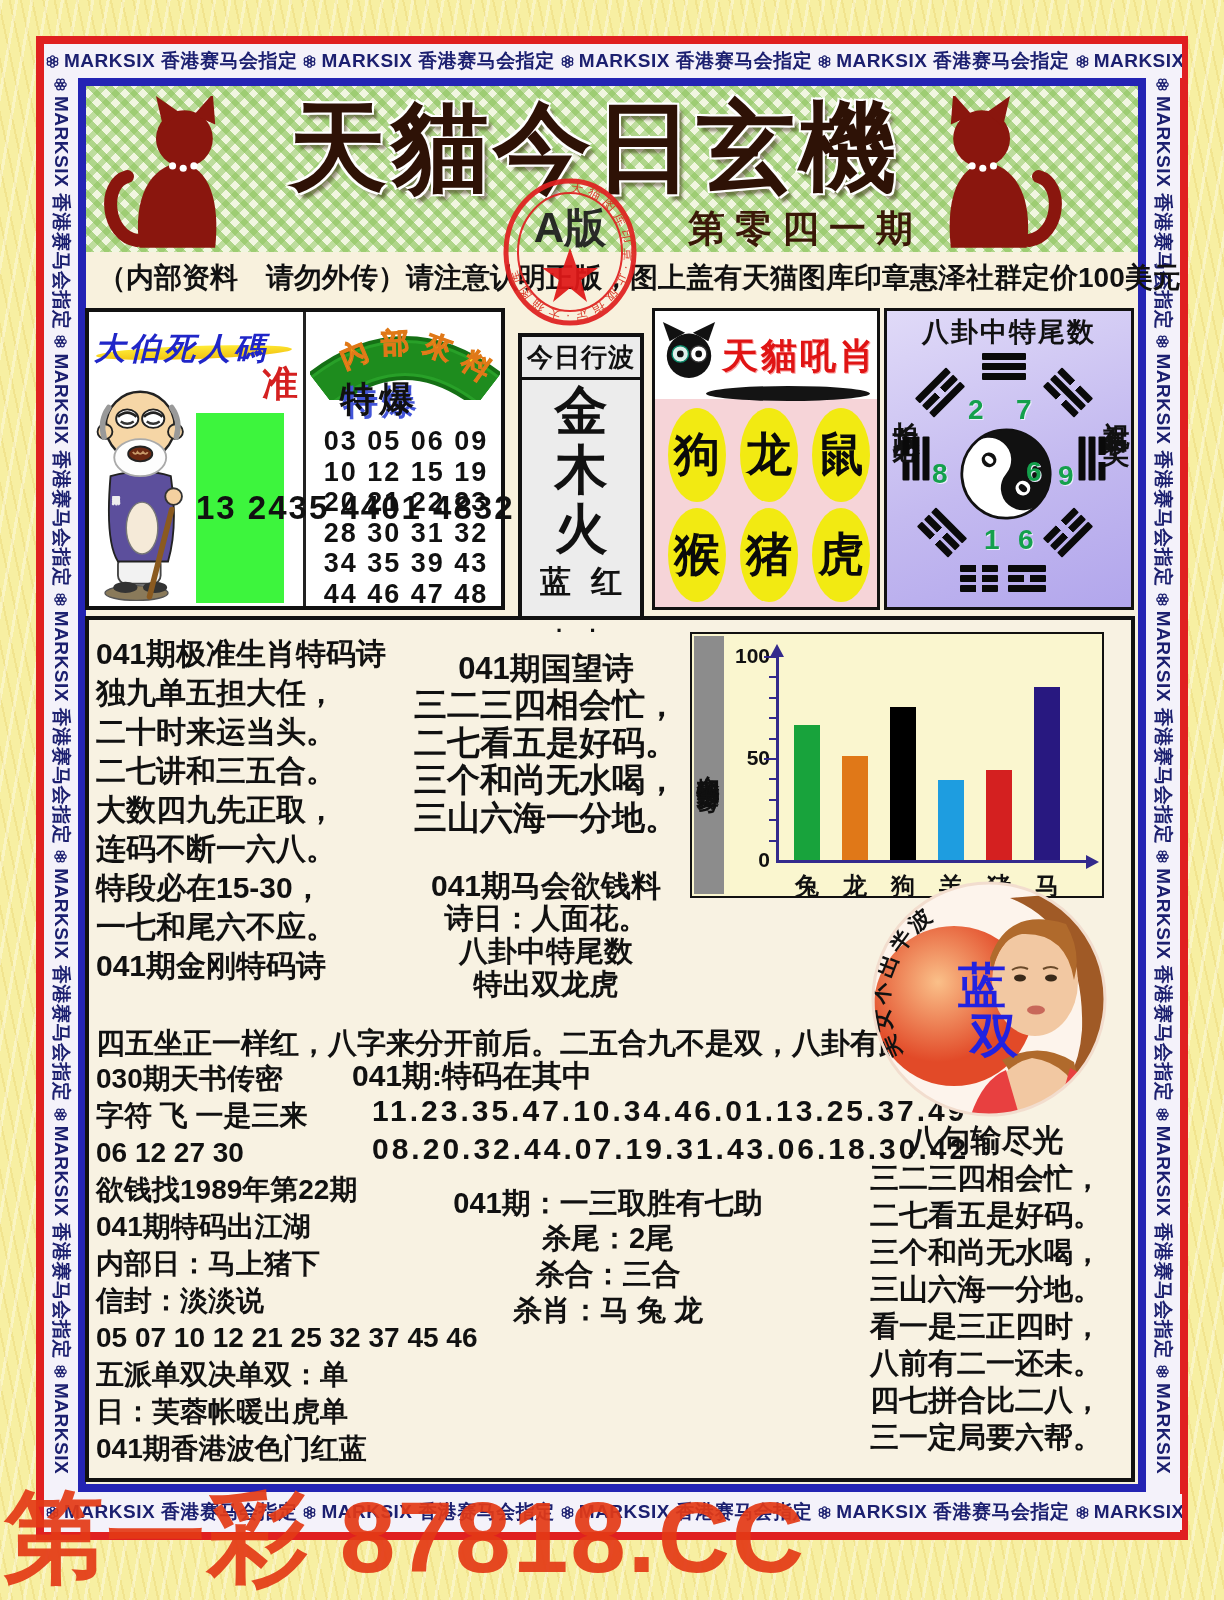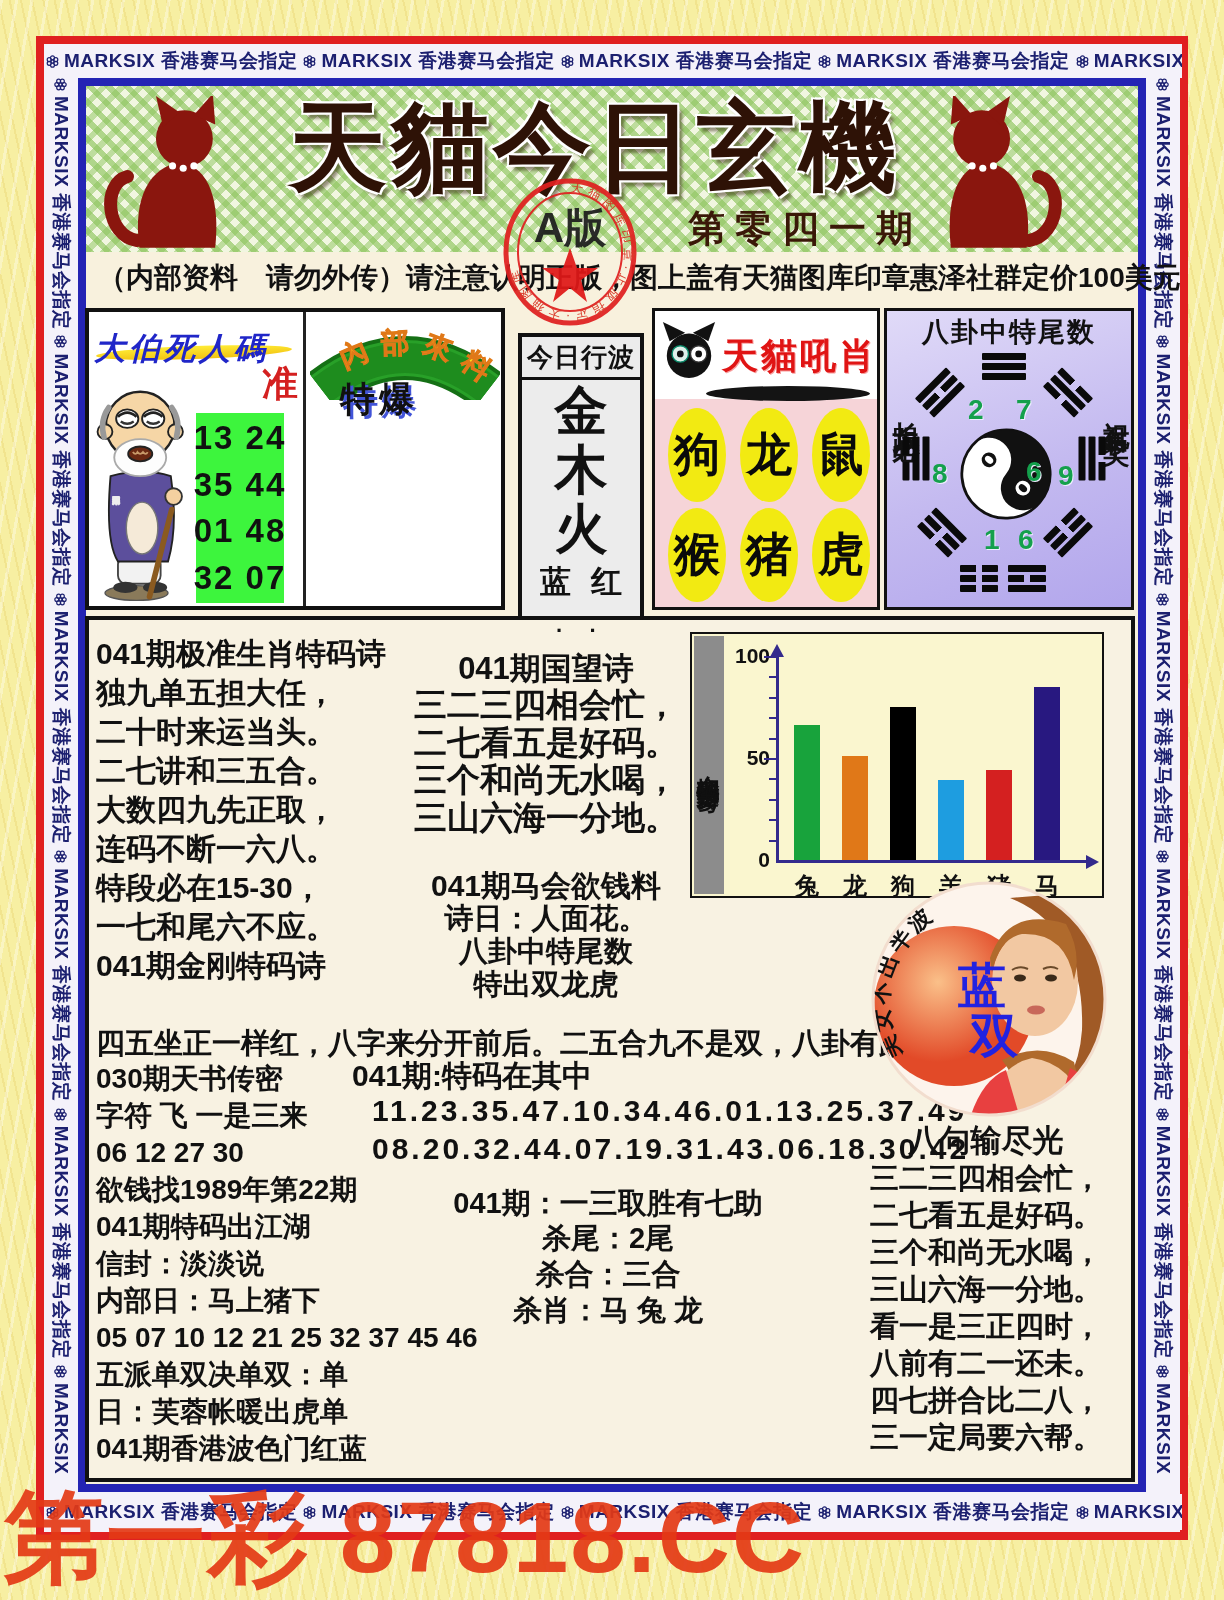--- a/index.html
+++ b/index.html
@@ -39,21 +39,21 @@
      font-size:28px;font-weight:700;white-space:nowrap}
   
   .panelA{left:85px;top:308px;width:420px;height:302px;background:#fff;border:4px solid #111;box-sizing:border-box}
   .panelA-div{left:303px;top:312px;width:3px;height:294px;background:#222}
   .uncle-title{left:94px;top:328px;font-size:31px;font-weight:900;font-style:italic;
      color:#2026c8;letter-spacing:4px;white-space:nowrap;z-index:2}
   .uncle-swoosh{left:96px;top:346px;width:196px;height:13px;border-radius:50%;
      background:linear-gradient(#ffec36,#f2c212);transform:rotate(-2deg);z-index:1}
   .zhun{left:262px;top:360px;font-size:36px;font-weight:900;color:#d42020}
   .green-box{left:196px;top:413px;width:88px;height:190px;background:#3df53d;
-     display:flex;flex-direction:column;justify-content:space-around;align-items:center;padding:2px 0;box-sizing:border-box}
+     display:flex;flex-direction:row;justify-content:space-around;align-items:center;padding:2px 0;box-sizing:border-box}
   .green-box .ln{font-size:33px;font-weight:900;letter-spacing:2px;line-height:34px;white-space:nowrap}
   .neibu-rows{left:312px;top:426px;width:188px;text-align:center}
   .neibu-rows .ln{font-size:27px;font-weight:900;letter-spacing:2px;line-height:30.5px;white-space:nowrap}
   .tebao{left:340px;top:376px;width:130px;text-align:left;font-size:35px;font-weight:700;
      color:#101010;letter-spacing:4px;text-shadow:3px 3px 0 #4254d8}
   .panelB{left:518px;top:333px;width:126px;height:288px;background:#ececec;border:4px solid #111;box-sizing:border-box}
   .panelB .hd{height:40px;border-bottom:3px solid #111;display:flex;align-items:center;justify-content:center;
      font-size:26px;font-weight:900;letter-spacing:1px}
   .panelB .chars{display:flex;flex-direction:column;align-items:center;justify-content:center;gap:2px;padding-top:2px}
   .panelB .chars .ln{font-size:53px;font-weight:900;line-height:57px}
@@ -498,20 +498,28 @@
         <path id="arcp" d="M20,66 Q95,10 170,66"></path>
       </defs>
     <path d="M12,76 Q95,12 178,76" fill="none" stroke="#157015" stroke-width="44"></path>
     <path d="M12,76 Q95,12 178,76" fill="none" stroke="#28a028" stroke-width="36"></path>
     <path d="M12,76 Q95,12 178,76" fill="none" stroke="#1e8c1e" stroke-width="30"></path>
     <text font-size="28" font-weight="900" fill="#ffd91e" stroke="#e07818" stroke-width="1" letter-spacing="12" font-family="Liberation Sans, sans-serif">
       <textPath href="#arcp" startOffset="18">內部來料</textPath>
     </text>
   </svg>
   <div class="abs tebao">特爆</div>
+  <div class="abs neibu-rows">
+      <div class="ln">03 05 06 09</div>
+      <div class="ln">10 12 15 19</div>
+      <div class="ln">20 21 22 23</div>
+      <div class="ln">28 30 31 32</div>
+      <div class="ln">34 35 39 43</div>
+      <div class="ln">44 46 47 48</div>
+    </div>
 
   <div class="abs panelB">
     <div class="hd">今日行波</div>
     <div class="chars">
         <div class="ln">金</div>
         <div class="ln">木</div>
         <div class="ln">火</div>
       </div>
     <div class="bot">
         <div class="ln">蓝</div>
@@ -623,22 +631,22 @@
       <div class="ln">一七和尾六不应。</div>
       <div class="ln">041期金刚特码诗</div>
     </div>
   <div class="abs fullline">四五坐正一样红，八字来分开前后。二五合九不是双，八卦有路金来开。</div>
   <div class="abs lcol2">
       <div class="ln">030期天书传密</div>
       <div class="ln">字符 飞  一是三来</div>
       <div class="ln">06 12 27 30</div>
       <div class="ln">欲钱找1989年第22期</div>
       <div class="ln">041期特码出江湖</div>
+      <div class="ln">内部日：马上猪下</div>
       <div class="ln">信封：淡淡说</div>
-      <div class="ln">内部日：马上猪下</div>
       <div class="ln">05 07 10 12 21 25 32 37 45 46</div>
       <div class="ln">五派单双决单双：单</div>
       <div class="ln">日：芙蓉帐暖出虎单</div>
       <div class="ln">041期香港波色门红蓝</div>
     </div>
 
   <div class="abs mid-dots">· ·</div>
   <div class="abs mid-title">041期国望诗</div>
   <div class="abs mcol">
       <div class="ln">三二三四相会忙，</div>

